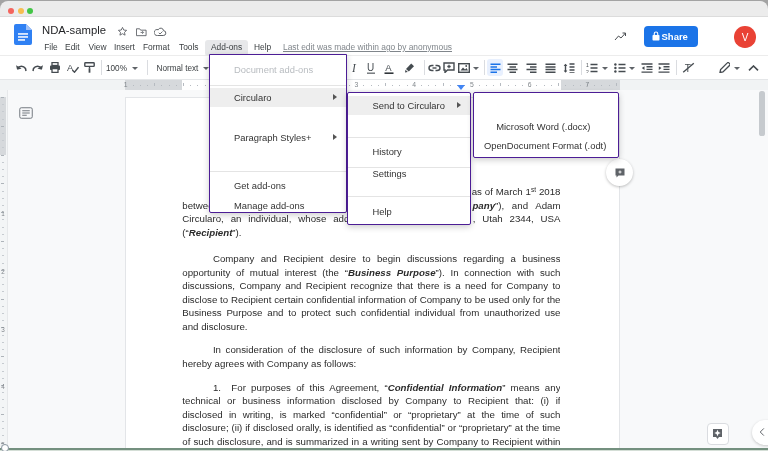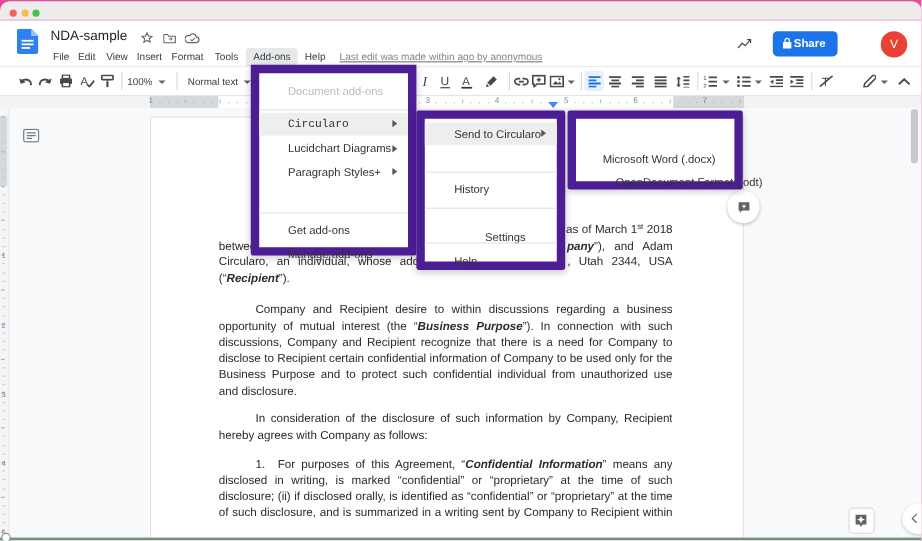--- a/index.html
+++ b/index.html
@@ -1,18 +1,18 @@
 <!DOCTYPE html>
 <html><head>
 <meta charset="utf-8">
 <style>
   html,body{margin:0;padding:0;background:#fff;}
   *{box-sizing:border-box;}
   #stage{position:relative;width:768px;height:451px;overflow:hidden;
-    font-family:"Liberation Sans",sans-serif;background:#ec4899;}
+    font-family:"Liberation Sans",sans-serif;background:#a3a3a3;}
   .abs{position:absolute;}
 
   
   #titlebar{left:0;top:1px;width:768px;height:15.5px;background:#ececec;
     border-radius:8px 8px 0 0;border-bottom:1px solid #dcdcdc;}
   .light{position:absolute;top:6.7px;width:6.4px;height:6.4px;border-radius:50%;}
 
   
   #header{left:0;top:16.5px;width:768px;height:39px;background:#fff;}
   #title{left:42px;top:7px;font-size:11.3px;color:#1f2023;letter-spacing:0;}
@@ -49,21 +49,21 @@
   
   .doc{position:absolute;font-size:9.7px;line-height:13.5px;color:#2b2b2b;width:378.2px;left:182.3px;}
   .ln{height:13.5px;text-align:justify;text-align-last:justify;overflow:hidden;}
   .lnl{text-align-last:left;}
   .ind{padding-left:30.6px;}
   .bi{font-weight:bold;font-style:italic;}
   .frag{position:absolute;font-size:9.7px;line-height:13.5px;color:#2b2b2b;white-space:nowrap;}
   sup{font-size:6.5px;vertical-align:baseline;position:relative;top:-3.2px;}
 
   
-  .menu{position:absolute;background:#fff;border:7px solid #4c1d95;
+  .menu{position:absolute;background:#fff;border:1px solid #4c1d95;
     box-shadow:0 2px 6px rgba(0,0,0,0.2);border-radius:0 0 2px 2px;}
   .mi{position:absolute;left:0;width:100%;height:19px;line-height:19px;font-size:9.4px;color:#333;
     padding-left:24.2px;white-space:nowrap;}
   .mi .arr{position:absolute;right:9px;top:6.2px;width:0;height:0;
     border-top:3.2px solid transparent;border-bottom:3.2px solid transparent;border-left:4.5px solid #555;}
   .msep{position:absolute;left:0;width:100%;height:1px;background:#e4e4e4;}
   .hov{background:#eee;}
   .dis{color:#b8bcc0;}
 
   
@@ -425,33 +425,34 @@
   </div>
 
   <div id="doctext">
       <div class="frag" style="left:182.3px;top:198.75px;">between</div>
   <div class="frag" style="right:207.50px;top:185.25px;word-spacing:0.2px;">as of March 1<sup>st</sup> 2018</div>
   <div class="frag" style="right:207.50px;top:198.75px;word-spacing:5px;"><span class="bi">pany</span>”),&nbsp;and Adam</div>
   <div class="frag" style="left:182.3px;top:212.25px;word-spacing:4.2px;">Circularo, an individual, whose add</div>
   <div class="frag" style="right:207.50px;top:212.25px;word-spacing:4.1px;">, Utah 2344, USA</div>
   <div class="frag" style="left:182.3px;top:225.75px;">(“<span class="bi">Recipient</span>”).</div>
   <div class="doc" style="top:252.25px;">
-  <div class="ln ind">Company and Recipient desire to within discussions regarding a business</div>
+  <div class="ln ind">Company and Recipient desire to begin discussions regarding a business</div>
   <div class="ln">opportunity of mutual interest (the “<span class="bi">Business Purpose</span>”). In connection with such</div>
   <div class="ln">discussions, Company and Recipient recognize that there is a need for Company to</div>
   <div class="ln">disclose to Recipient certain confidential information of Company to be used only for the</div>
   <div class="ln">Business Purpose and to protect such confidential individual from unauthorized use</div>
   <div class="ln lnl">and disclosure.</div>
   </div>
   <div class="doc" style="top:343.05px;">
   <div class="ln ind">In consideration of the disclosure of such information by Company, Recipient</div>
   <div class="ln lnl">hereby agrees with Company as follows:</div>
   </div>
   <div class="doc" style="top:380.75px;">
   <div class="ln ind">1.&nbsp;&nbsp;For purposes of this Agreement, “<span class="bi">Confidential Information</span>” means any</div>
+  <div class="ln">technical or business information disclosed by Company to Recipient that: (i) if</div>
   <div class="ln">disclosed in writing, is marked “confidential” or “proprietary” at the time of such</div>
   <div class="ln">disclosure; (ii) if disclosed orally, is identified as “confidential” or “proprietary” at the time</div>
   <div class="ln">of such disclosure, and is summarized in a writing sent by Company to Recipient within</div>
   </div>
     </div>
 
   <div class="abs" id="cbubble">
     <svg class="abs" style="left:7.4px;top:7.4px" width="12" height="12" viewBox="0 0 24 24">
       <path d="M3 3 h18 v14 h-12 l-4 4 v-4 h-2 Z" fill="#5f6368"></path>
       <path d="M12 7 v6 M9 10 h6" stroke="#fff" stroke-width="1.8"></path>
@@ -471,36 +472,35 @@
     </svg>
   </div>
 
   <div class="abs" id="sbar"></div>
   <div class="abs" id="bottomline"></div>
   <div class="abs" style="left:0.5px;top:443.5px;width:8px;height:8px;border-radius:50%;border:1.6px solid #8a96a0;background:#fff;"></div>
 
   <div class="menu" id="menu1" style="left:208.8px;top:54px;width:138px;height:159px;">
     <div class="mi dis" style="top:4.9px;">Document add-ons</div>
     <div class="msep" style="top:30.3px;"></div>
-    <div class="mi hov" style="top:33.2px;font-family:Liberation Mono, monospace;">Circularo<span class="arr"></span></div>
-    <div class="mi" style="top:53.4px;">Lucidchart Diagrams<span class="arr"></span></div>
+    <div class="mi hov" style="top:33.2px;">Circularo<span class="arr"></span></div>
     <div class="mi" style="top:73.1px;">Paragraph Styles+<span class="arr"></span></div>
     <div class="msep" style="top:116.3px;"></div>
     <div class="mi" style="top:120.8px;">Get add-ons</div>
     <div class="mi" style="top:140.6px;">Manage add-ons</div>
   </div>
 
   <div class="menu" id="menu2" style="left:347.3px;top:91.5px;width:123.5px;height:133.2px;border-radius:2px;">
     <div class="mi hov" style="top:3.3px;">Send to Circularo<span class="arr"></span></div>
     <div class="msep" style="top:44.2px;"></div>
     <div class="mi" style="top:49.5px;">History</div>
     <div class="msep" style="top:74px;"></div>
-    <div class="mi" style="top:89px;text-align:center;">Settings</div>
+    <div class="mi" style="top:71px;">Settings</div>
     <div class="msep" style="top:103.9px;"></div>
     <div class="mi" style="top:109.4px;">Help</div>
   </div>
 
   <div class="menu" id="menu3" style="left:472.9px;top:92px;width:146.5px;height:66.1px;border-radius:2px;">
     <div class="mi" style="top:23.8px;padding-left:22.3px;">Microsoft Word (.docx)</div>
-    <div class="mi" style="top:43.3px;padding-left:33px;">OpenDocument Format (.odt)</div>
+    <div class="mi" style="top:43.3px;padding-left:10px;">OpenDocument Format (.odt)</div>
   </div>
 
 </div>
 
 </body></html>

